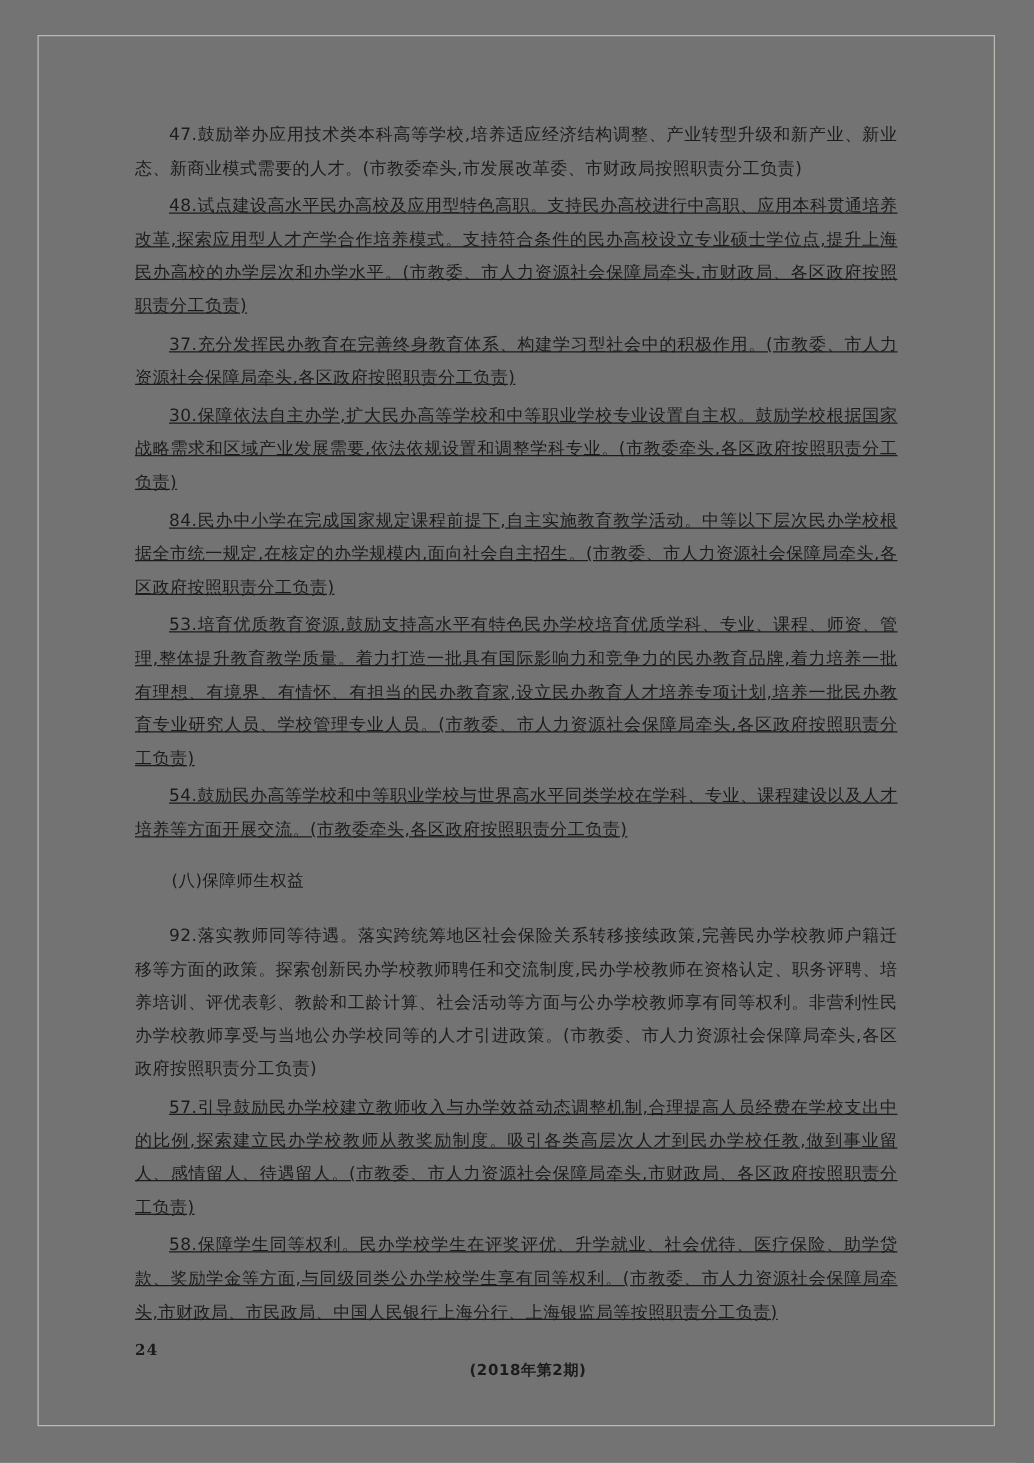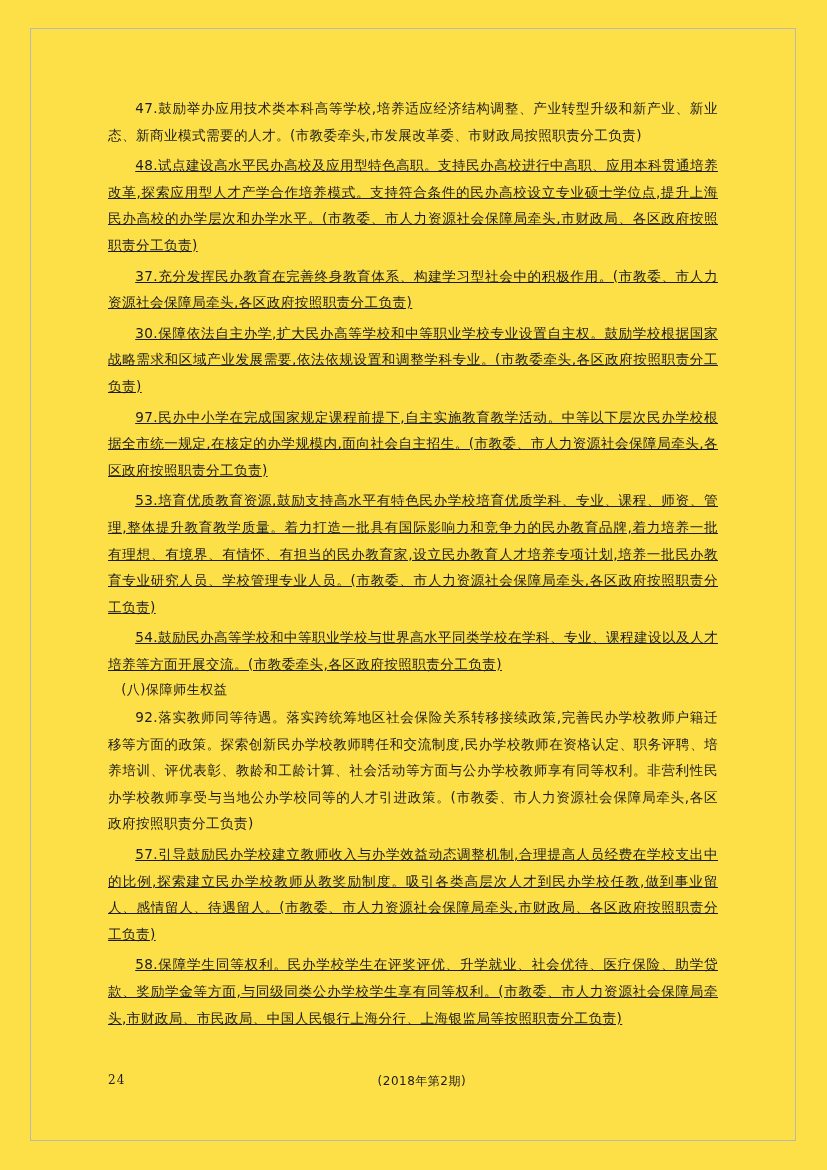--- a/index.html
+++ b/index.html
@@ -4,21 +4,21 @@
 <style>
   html, body {
     margin: 0;
     padding: 0;
     background: #8c8c8c;
   }
   .page {
     position: relative;
     width: 827px;
     height: 1170px;
-    background: #fde047;
+    background: #737373;
     margin: 0 auto;
     overflow: hidden;
     font-family: "DejaVu Sans", "Liberation Sans", sans-serif;
   }
   .page-border {
     position: absolute;
     left: 30px;
     top: 28px;
     width: 766px;
     height: 1113px;
@@ -41,63 +41,64 @@
   .para {
     margin: 0;
     text-indent: 2em;
     word-break: break-all;
   }
   .para + .para {
     margin-top: 4px;
     text-decoration: underline;
   }
   .subhead {
-    margin: 0;
+    margin: 16px;
     text-indent: 1em;
     font-size: 13.2px;
     line-height: 26.6px;
   }
   .footer {
     position: absolute;
     left: 108px;
     top: 1073px;
     width: 610px;
     height: 20px;
     font-size: 12px;
     color: #1c1c1c;
+    font-weight: bold;
   }
   .footer .pageno {
     position: absolute;
     left: 0;
     top: 0;
     letter-spacing: 1px;
   }
   .footer .issue {
     position: absolute;
     left: 50%;
-    top: 0;
+    top: 15px;
     transform: translateX(-40%);
     letter-spacing: 0.5px;
   }
   .num {
     font-family: "DejaVu Serif", "Liberation Serif", serif;
   }
 </style>
 </head>
 <body>
 
 <div class="page">
   <div class="page-border"></div>
 
   <div class="content">
     <p class="para">47.鼓励举办应用技术类本科高等学校,培养适应经济结构调整、产业转型升级和新产业、新业态、新商业模式需要的人才。(市教委牵头,市发展改革委、市财政局按照职责分工负责)</p>
     <p class="para">48.试点建设高水平民办高校及应用型特色高职。支持民办高校进行中高职、应用本科贯通培养改革,探索应用型人才产学合作培养模式。支持符合条件的民办高校设立专业硕士学位点,提升上海民办高校的办学层次和办学水平。(市教委、市人力资源社会保障局牵头,市财政局、各区政府按照职责分工负责)</p>
     <p class="para">37.充分发挥民办教育在完善终身教育体系、构建学习型社会中的积极作用。(市教委、市人力资源社会保障局牵头,各区政府按照职责分工负责)</p>
     <p class="para">30.保障依法自主办学,扩大民办高等学校和中等职业学校专业设置自主权。鼓励学校根据国家战略需求和区域产业发展需要,依法依规设置和调整学科专业。(市教委牵头,各区政府按照职责分工负责)</p>
-    <p class="para">97.民办中小学在完成国家规定课程前提下,自主实施教育教学活动。中等以下层次民办学校根据全市统一规定,在核定的办学规模内,面向社会自主招生。(市教委、市人力资源社会保障局牵头,各区政府按照职责分工负责)</p>
+    <p class="para">84.民办中小学在完成国家规定课程前提下,自主实施教育教学活动。中等以下层次民办学校根据全市统一规定,在核定的办学规模内,面向社会自主招生。(市教委、市人力资源社会保障局牵头,各区政府按照职责分工负责)</p>
     <p class="para">53.培育优质教育资源,鼓励支持高水平有特色民办学校培育优质学科、专业、课程、师资、管理,整体提升教育教学质量。着力打造一批具有国际影响力和竞争力的民办教育品牌,着力培养一批有理想、有境界、有情怀、有担当的民办教育家,设立民办教育人才培养专项计划,培养一批民办教育专业研究人员、学校管理专业人员。(市教委、市人力资源社会保障局牵头,各区政府按照职责分工负责)</p>
     <p class="para">54.鼓励民办高等学校和中等职业学校与世界高水平同类学校在学科、专业、课程建设以及人才培养等方面开展交流。(市教委牵头,各区政府按照职责分工负责)</p>
 
     <p class="subhead">(八)保障师生权益</p>
 
     <p class="para">92.落实教师同等待遇。落实跨统筹地区社会保险关系转移接续政策,完善民办学校教师户籍迁移等方面的政策。探索创新民办学校教师聘任和交流制度,民办学校教师在资格认定、职务评聘、培养培训、评优表彰、教龄和工龄计算、社会活动等方面与公办学校教师享有同等权利。非营利性民办学校教师享受与当地公办学校同等的人才引进政策。(市教委、市人力资源社会保障局牵头,各区政府按照职责分工负责)</p>
     <p class="para">57.引导鼓励民办学校建立教师收入与办学效益动态调整机制,合理提高人员经费在学校支出中的比例,探索建立民办学校教师从教奖励制度。吸引各类高层次人才到民办学校任教,做到事业留人、感情留人、待遇留人。(市教委、市人力资源社会保障局牵头,市财政局、各区政府按照职责分工负责)</p>
     <p class="para">58.保障学生同等权利。民办学校学生在评奖评优、升学就业、社会优待、医疗保险、助学贷款、奖励学金等方面,与同级同类公办学校学生享有同等权利。(市教委、市人力资源社会保障局牵头,市财政局、市民政局、中国人民银行上海分行、上海银监局等按照职责分工负责)</p>
 
   </div>

